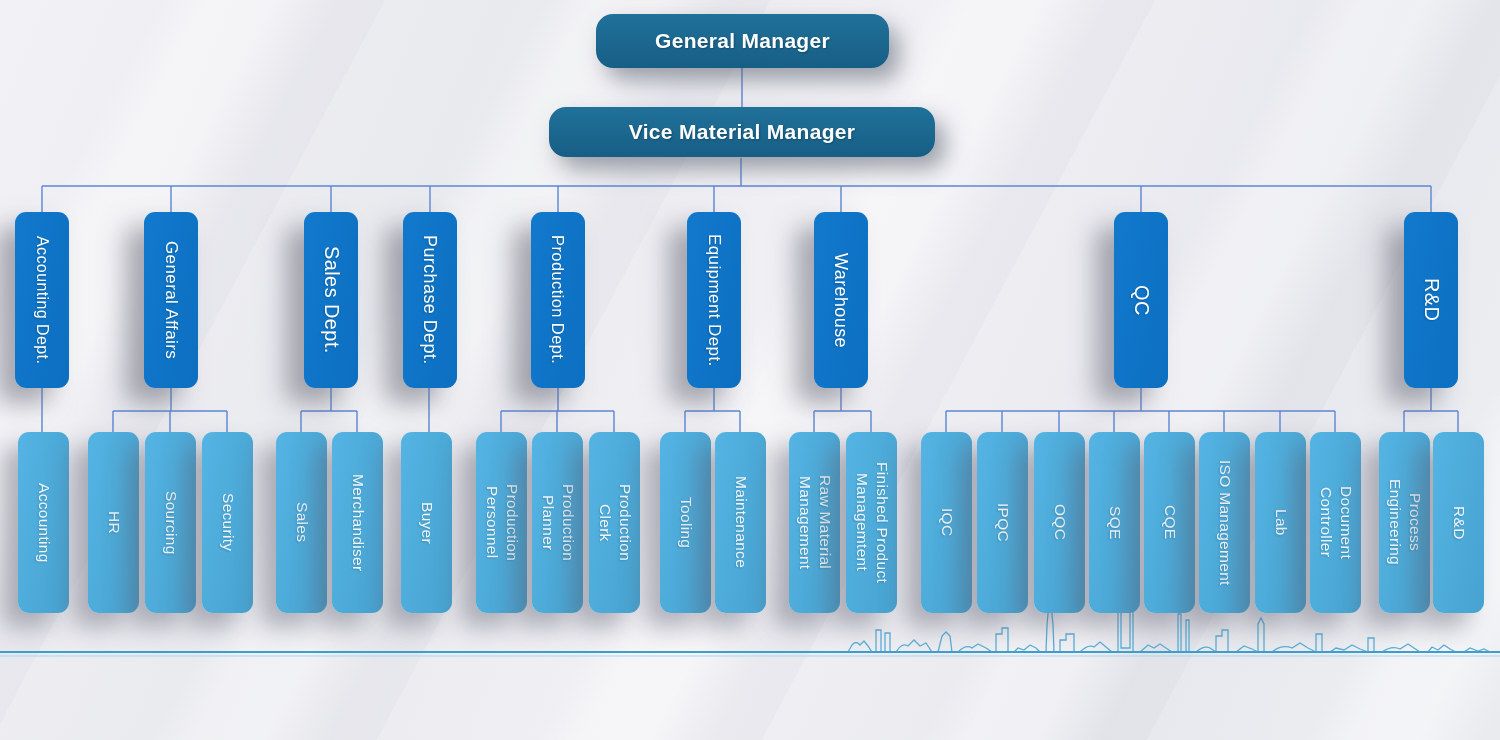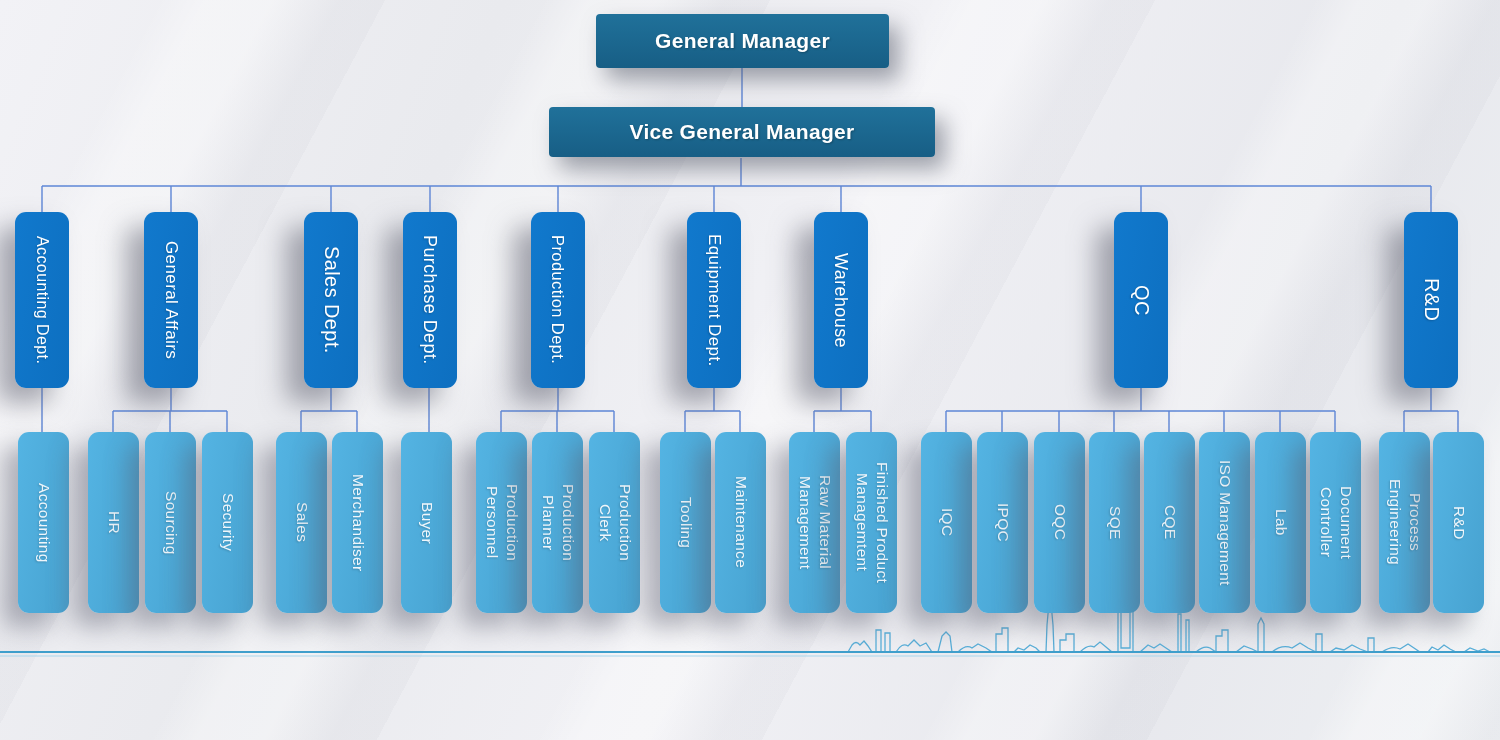--- a/index.html
+++ b/index.html
@@ -14,21 +14,21 @@
   }
   .box{
     position:absolute;border-radius:11px;color:#fff;
     display:flex;align-items:center;justify-content:center;
     text-align:center;
   }
   .box span{white-space:pre-line;display:block;}
   .exec{
     background:linear-gradient(180deg,#20719a,#175e85);
     box-shadow:10px 12px 22px rgba(88,92,108,.55);
-    font-weight:bold;font-size:21px;letter-spacing:.3px;border-radius:4px;
+    font-weight:bold;font-size:21px;letter-spacing:.3px;border-radius:17px;
     text-shadow:1px 1px 2px rgba(0,0,0,.25);
     z-index:3;
   }
   .dept{
     top:212px;height:176px;width:54px;
     background:linear-gradient(100deg,#1179cd,#0d6fc0);
     box-shadow:-18px 15px 26px rgba(92,94,110,.52);
     writing-mode:vertical-rl;text-orientation:mixed;
     line-height:1.25;letter-spacing:.4px;
     text-shadow:1px 1px 2px rgba(0,0,0,.2);
@@ -94,21 +94,21 @@
     <g>
       <line x1="0" y1="652" x2="1500" y2="652" stroke="#3f9fcc" stroke-width="2"></line>
       <line x1="0" y1="656" x2="1500" y2="656" stroke="#a7d6ec" stroke-width="1"></line>
     </g>
   </svg>
 
   <div class="box exec" style="left:596px;top:14px;width:293px;height:54px;">
     <span>General Manager</span>
   </div>
   <div class="box exec" style="left:549px;top:107px;width:386px;height:50px;">
-    <span>Vice General Manager</span>
+    <span>Vice Material Manager</span>
   </div>
 
   <div class="box dept" style="left:15px;font-size:16px;">
       <span>Accounting Dept.</span>
     </div>
   <div class="box dept" style="left:144px;font-size:17px;">
       <span>General Affairs</span>
     </div>
   <div class="box dept" style="left:304px;font-size:20px;">
       <span>Sales Dept.</span>

